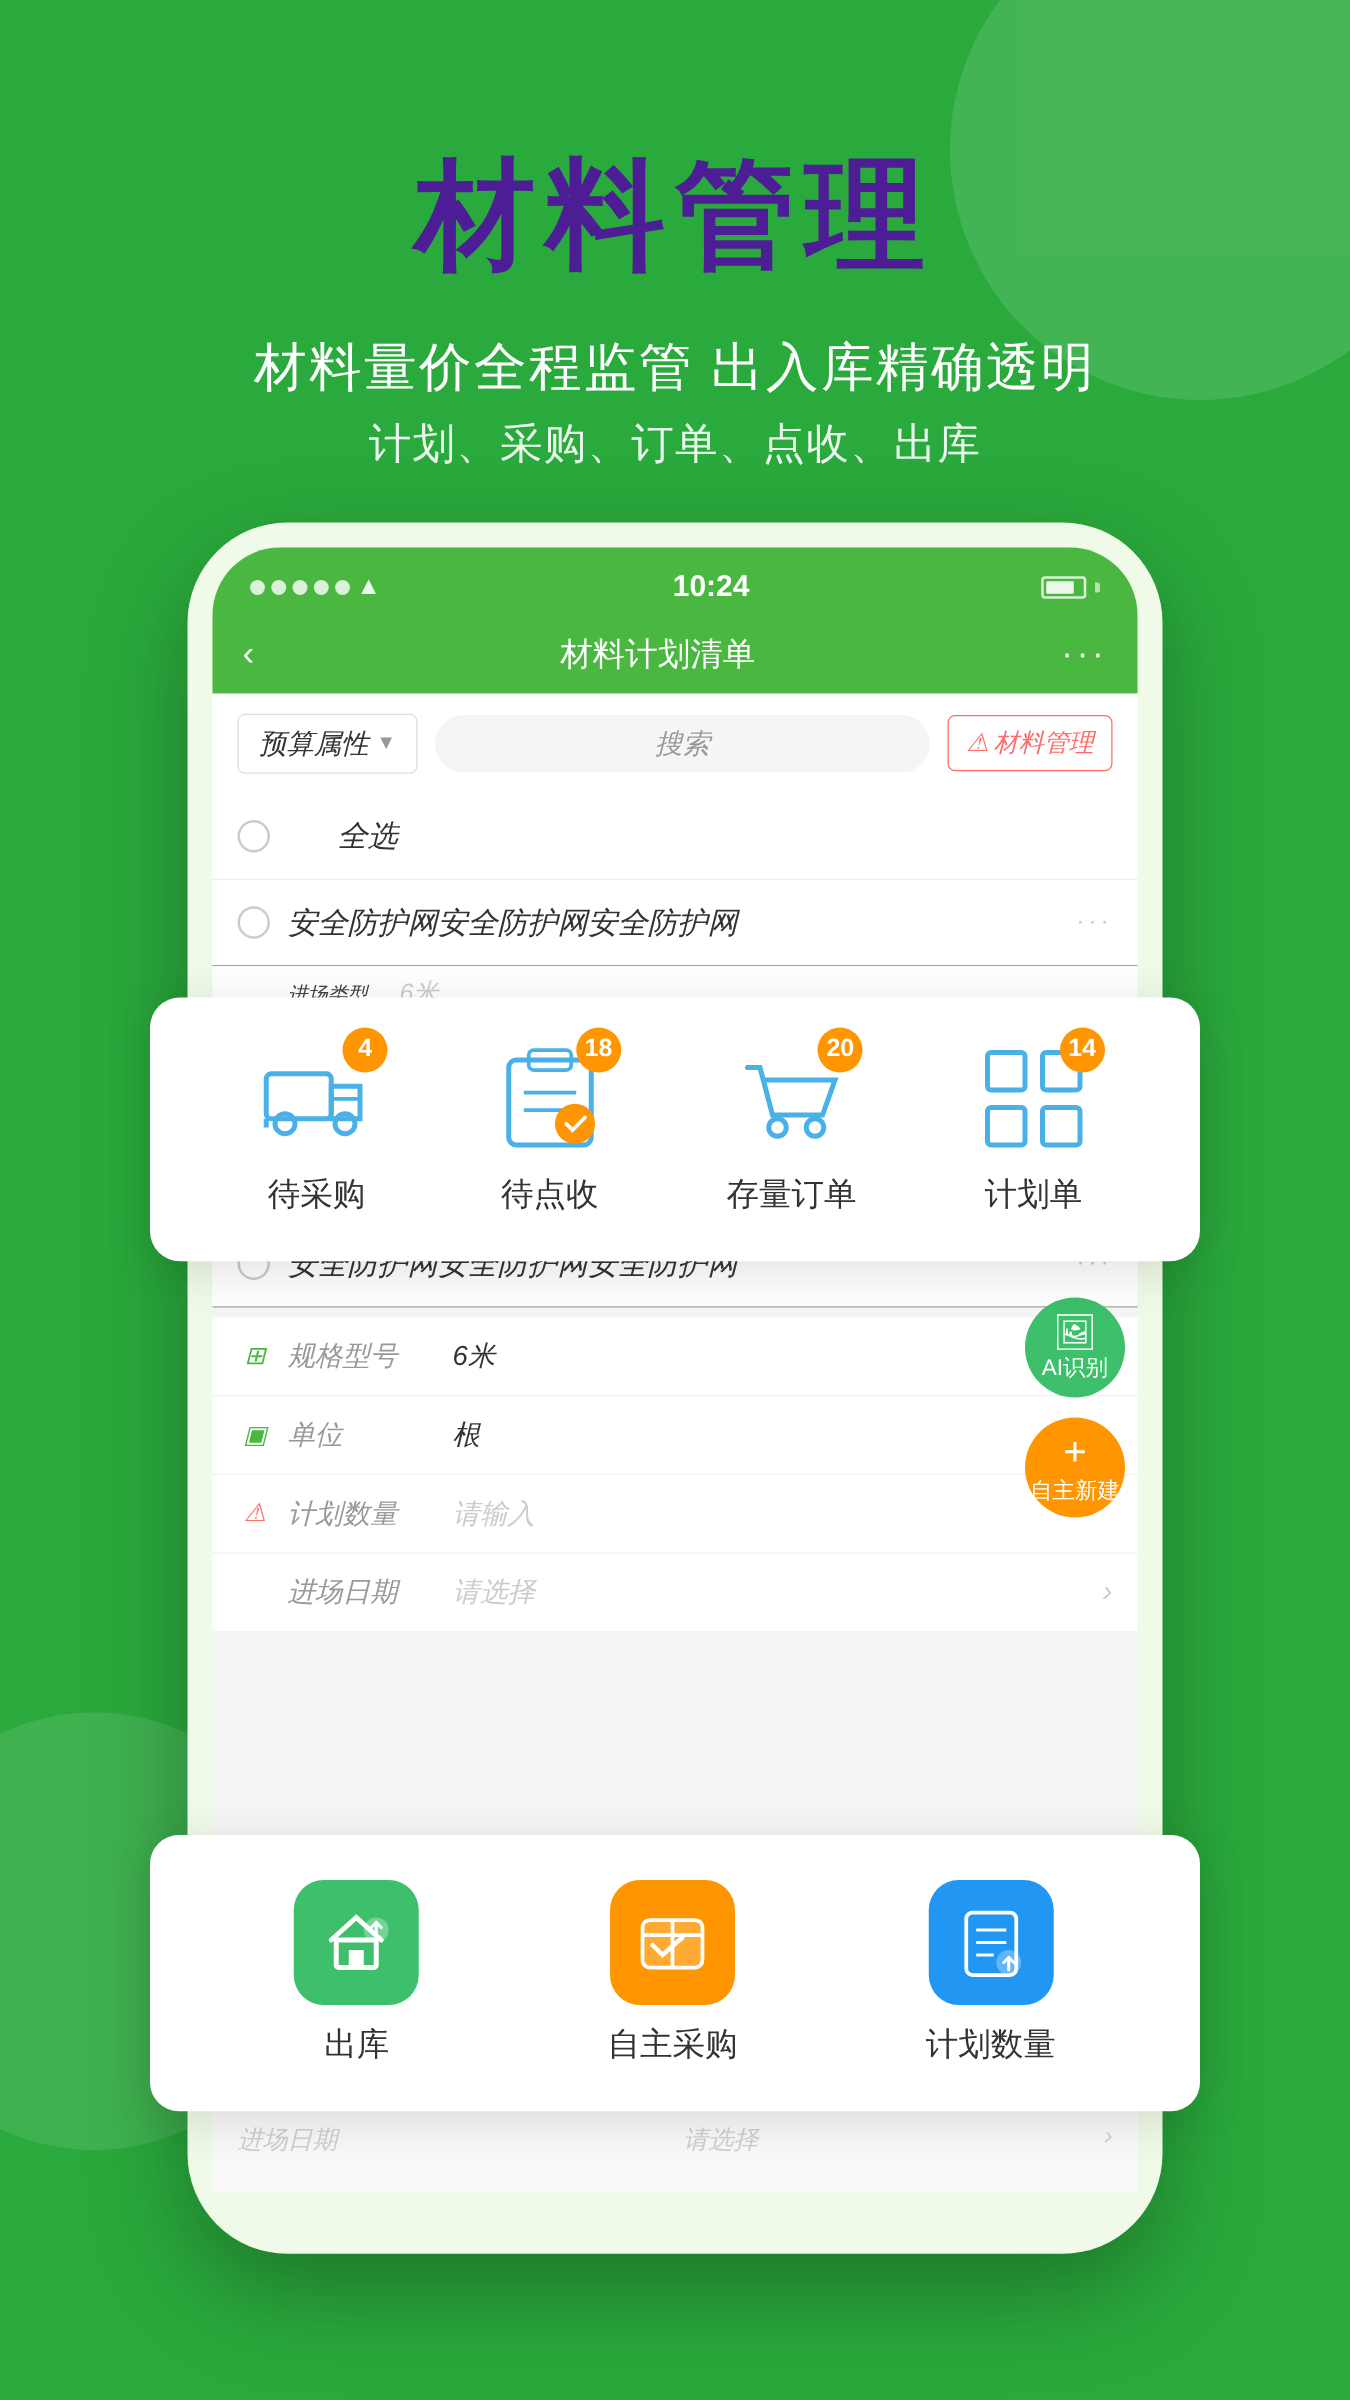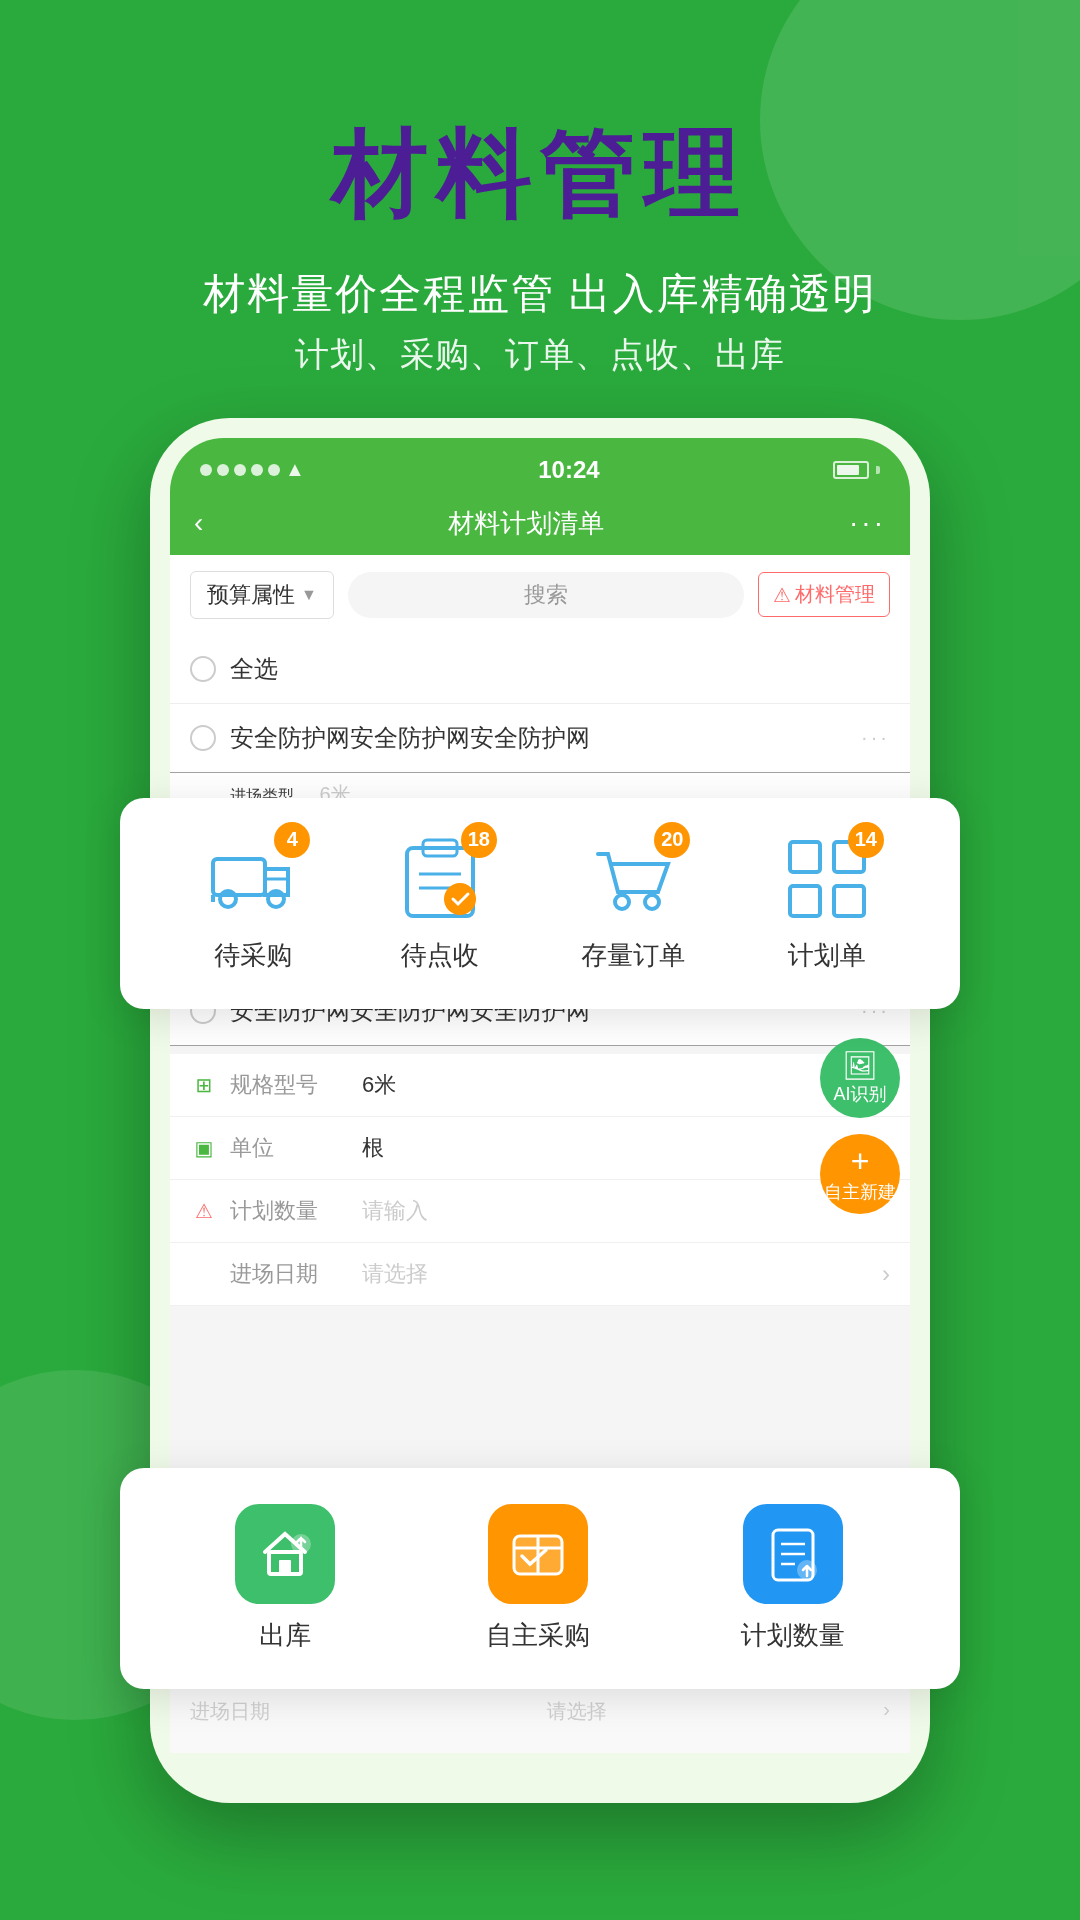--- a/index.html
+++ b/index.html
@@ -158,20 +158,21 @@
     .nav-more {
       color: #fff;
       font-size: 28px;
       letter-spacing: 3px;
     }
 
     
     .phone-content {
       background: #f5f5f5;
       min-height: 600px;
+      font-style: italic;
     }
 
     
     .search-bar {
       background: #fff;
       padding: 16px 20px;
       display: flex;
       gap: 14px;
       align-items: center;
     }
@@ -221,20 +222,21 @@
     }
     .radio-circle {
       width: 26px;
       height: 26px;
       border-radius: 50%;
       border: 2px solid #ccc;
     }
     .row-label {
       font-size: 24px;
       color: #333;
+      margin-left: 40px;
     }
 
     
     .list-item {
       background: #fff;
       padding: 18px 20px;
       border-bottom: 1px solid #a3a3a3;
       display: flex;
       align-items: center;
       justify-content: space-between;
@@ -274,20 +276,21 @@
       align-items: center;
       width: calc(100% + 60px);
       box-shadow: 0 8px 40px rgba(0,0,0,0.12);
       z-index: 20;
     }
     .quick-action-card.top-card {
       top: 380px;
     }
     .quick-action-card.bottom-card {
       top: 1050px;
+      border-radius: 23px;
     }
 
     .action-item {
       display: flex;
       flex-direction: column;
       align-items: center;
       gap: 14px;
       position: relative;
     }
     .action-icon-wrap {

